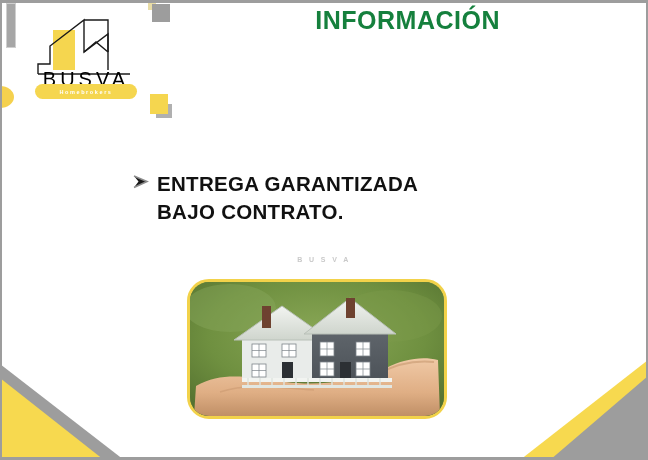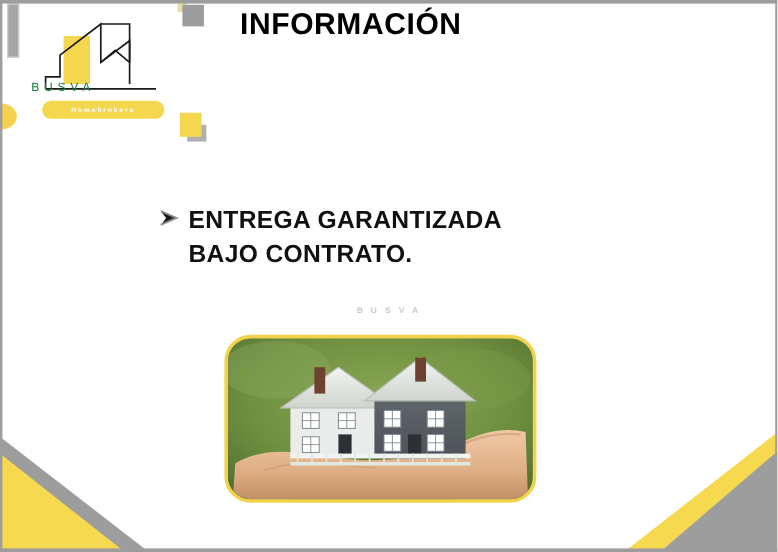--- a/index.html
+++ b/index.html
@@ -143,36 +143,37 @@
     letter-spacing: 1.6px;
     color: #ffffff;
     font-weight: bold;
     font-family: "Liberation Sans", sans-serif;
   }
   .logo-word {
     position: absolute;
     left: 0;
     top: 56px;
     width: 120px;
-    font-size: 10px;
+    text-align: center;
+    font-size: 20px;
     letter-spacing: 4px;
-    color: #15803d;
+    color: #000000;
     font-family: "Liberation Sans", sans-serif;
   }
 
   
   .title {
     position: absolute;
     left: 200px;
     top: 6px;
     width: 300px;
-    text-align: left;
+    text-align: right;
     font-size: 25px;
     font-weight: bold;
-    color: #000000;
+    color: #15803d;
     letter-spacing: 0.5px;
     font-family: "Liberation Sans", sans-serif;
     z-index: 12;
   }
 
   
   .bullet-row {
     position: absolute;
     left: 133px;
     top: 170px;

